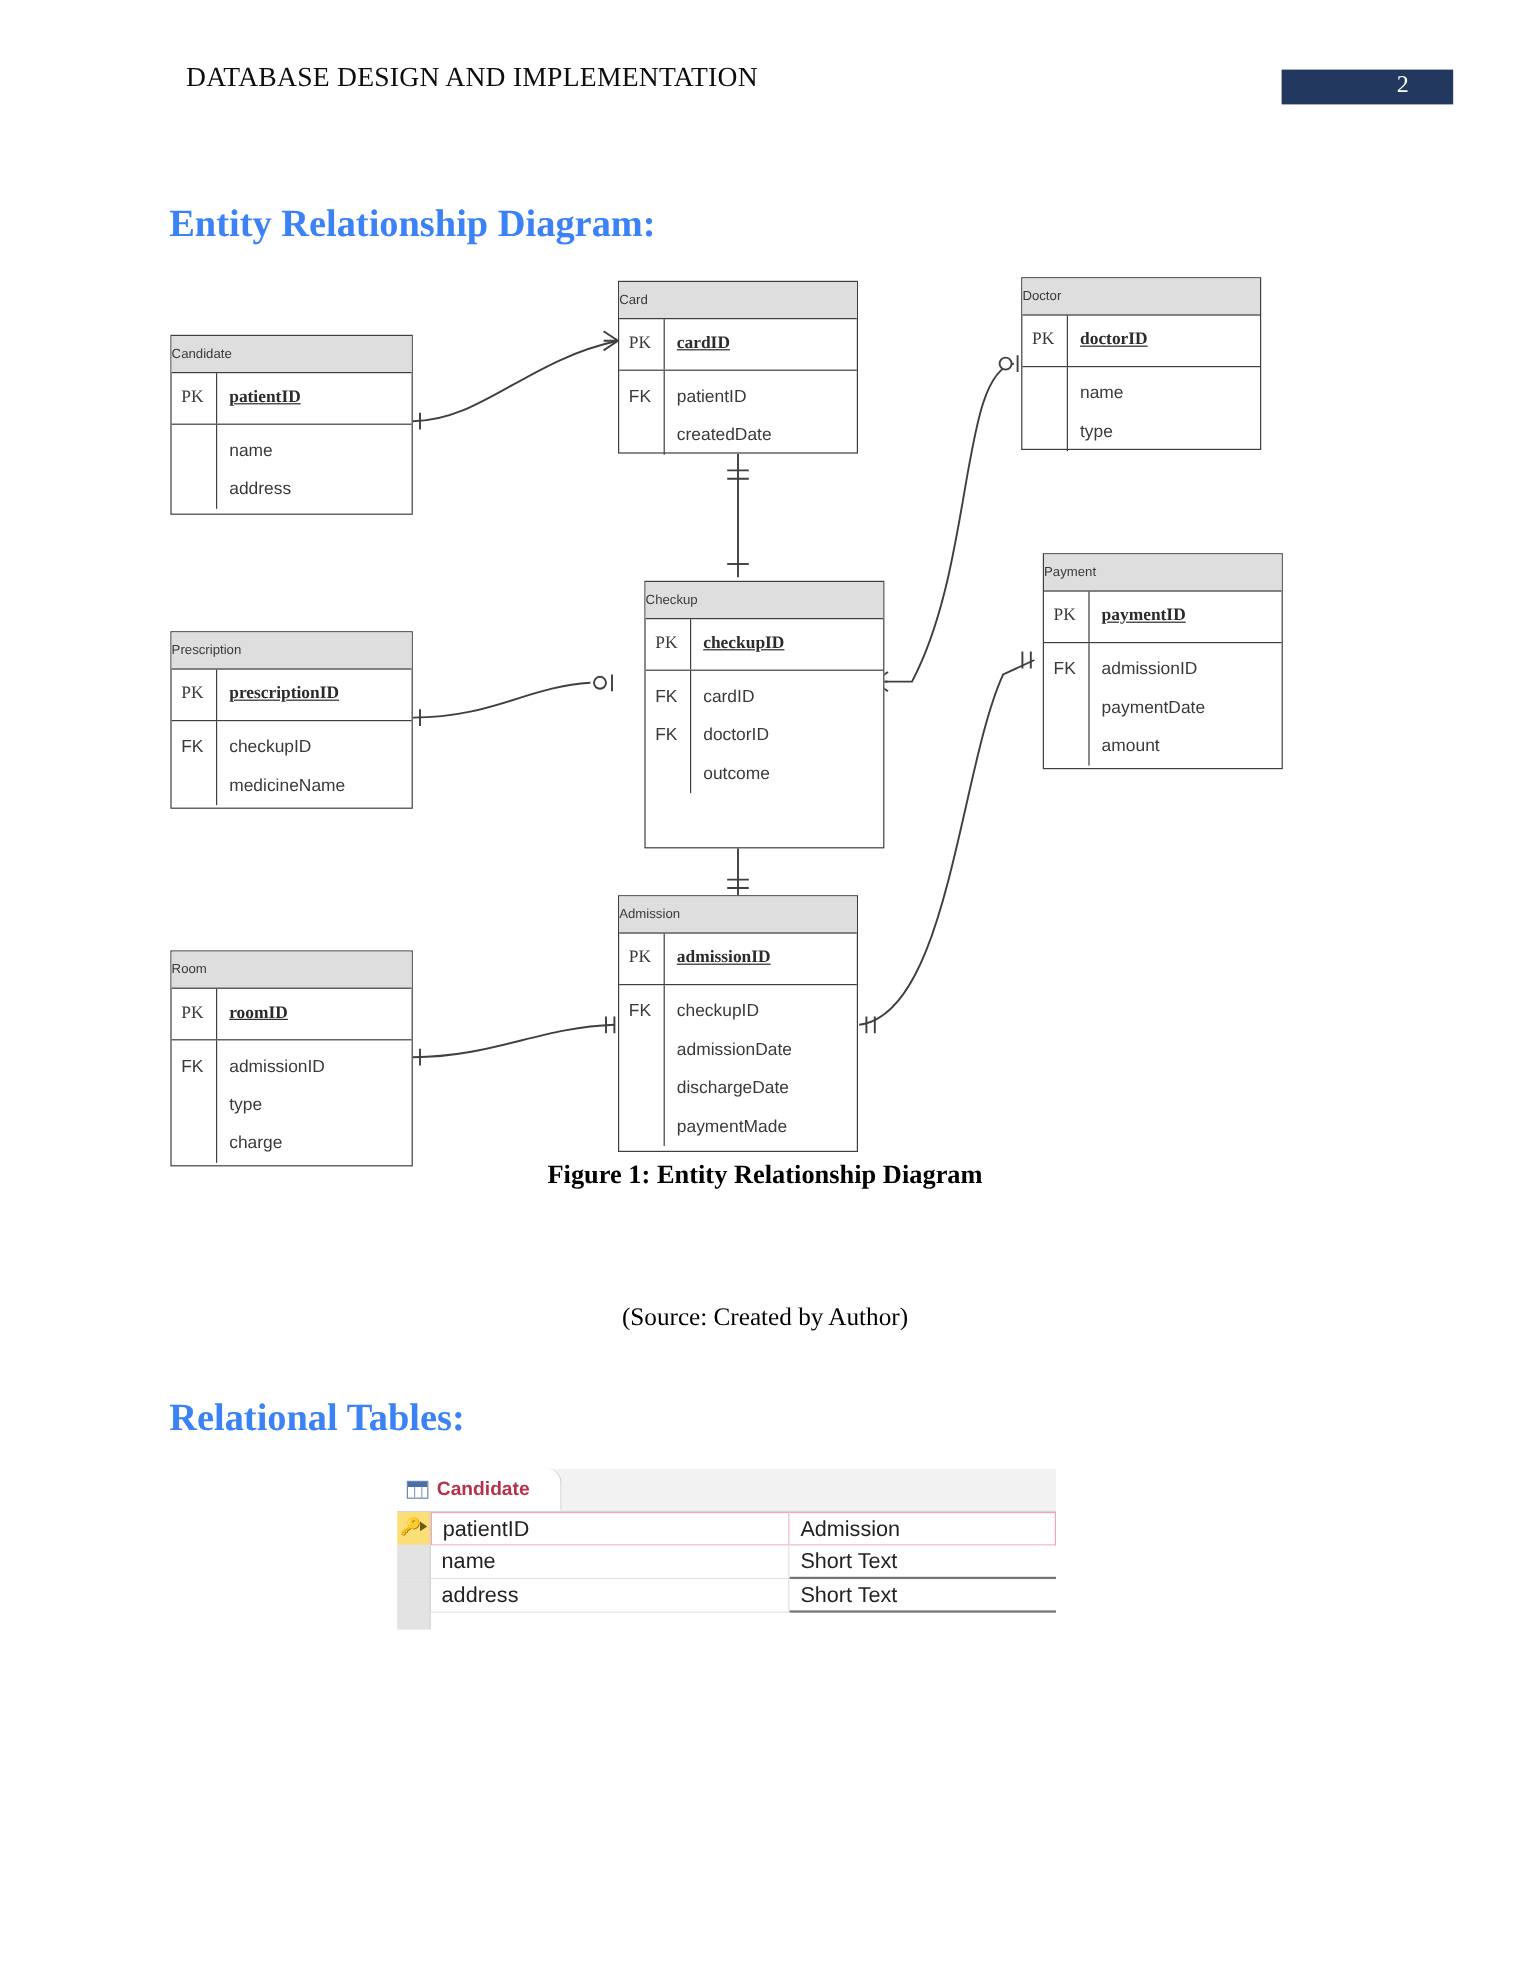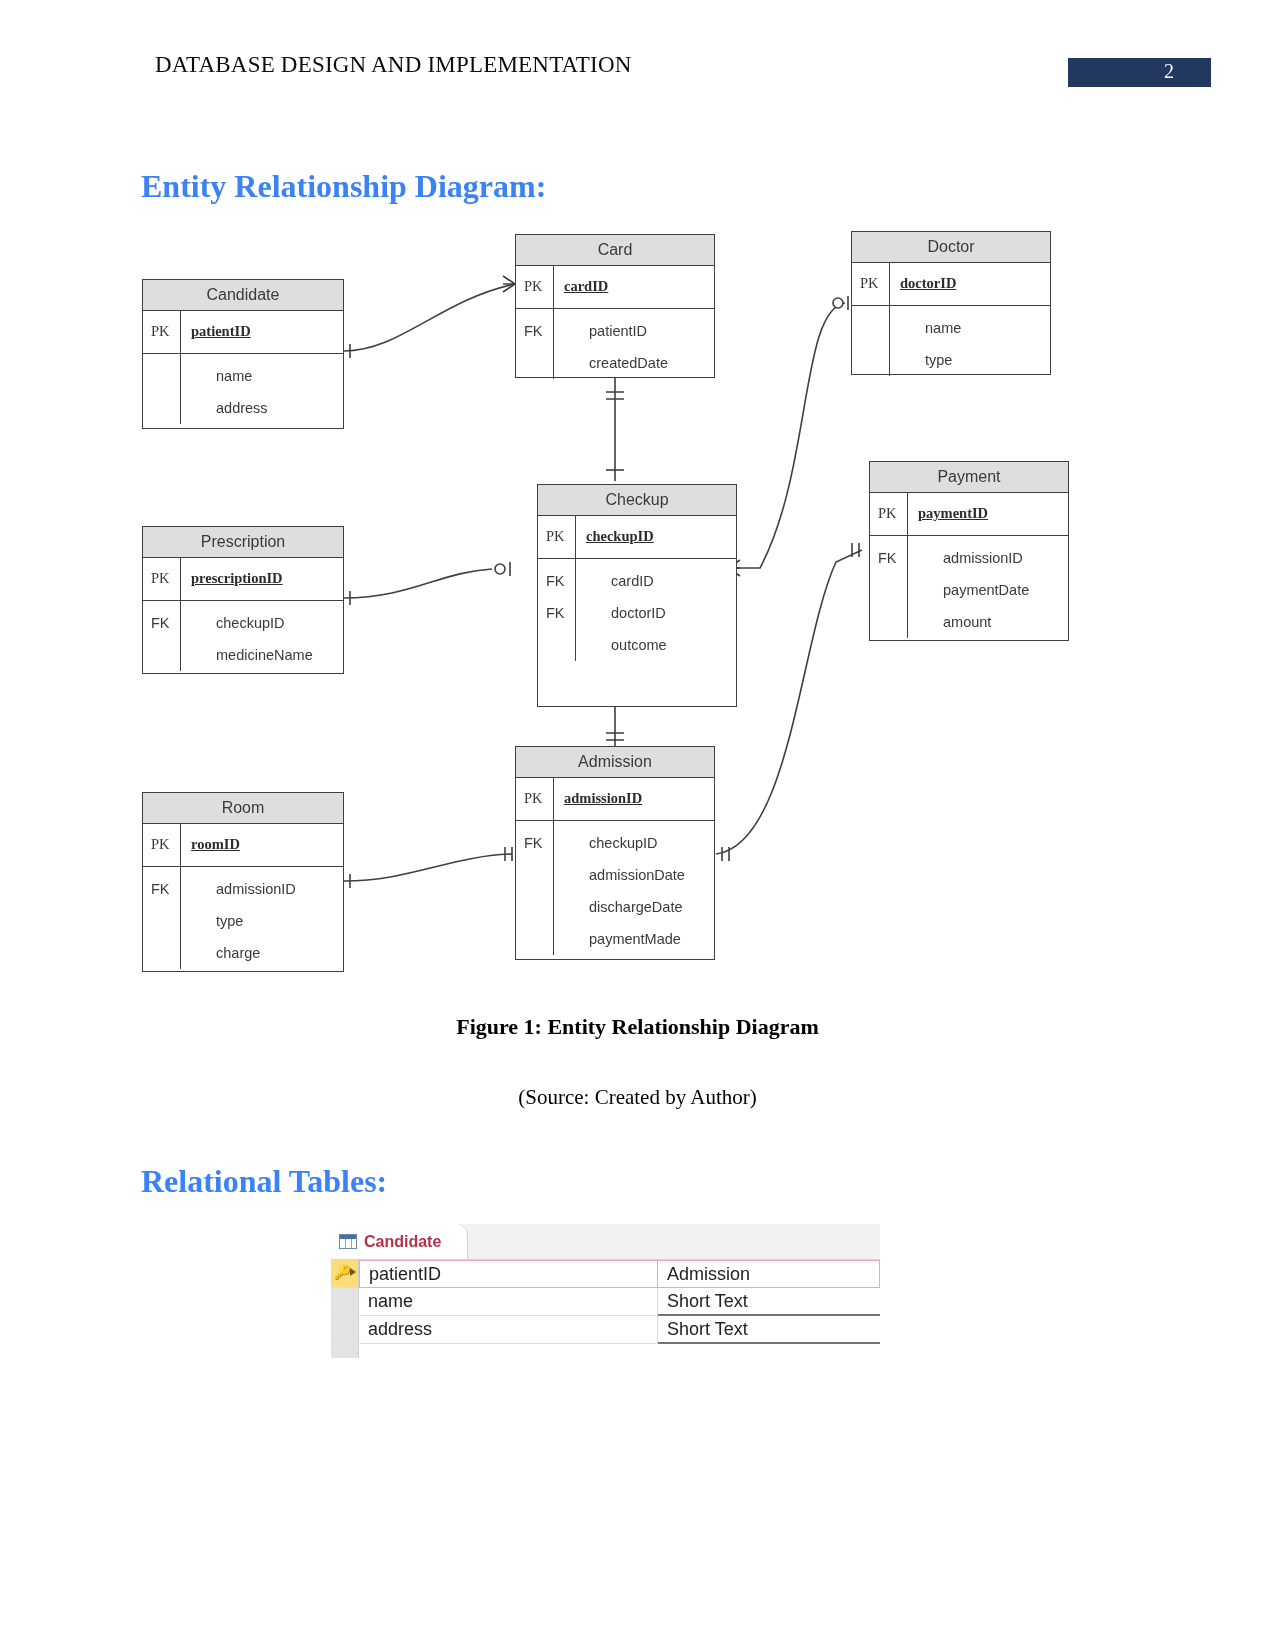--- a/index.html
+++ b/index.html
@@ -67,21 +67,21 @@
   .figure-caption {
     position: absolute;
     left: 0;
     width: 1275px;
     text-align: center;
     font-family: "Liberation Serif", serif;
     font-weight: bold;
     font-size: 22px;
     color: #000000;
   }
-  #fig-caption { top: 1014px; }
+  #fig-caption { top: 966px; }
   .figure-source {
     position: absolute;
     left: 0;
     width: 1275px;
     text-align: center;
     font-family: "Liberation Serif", serif;
     font-size: 21px;
     color: #000000;
   }
   #fig-source { top: 1085px; }
@@ -107,35 +107,34 @@
     position: absolute;
     box-sizing: border-box;
     border: 1.6px solid #3f3f3f;
     background: #ffffff;
     font-family: "Liberation Sans", sans-serif;
     z-index: 2;
   }
   .erd-entity-title {
     height: 30px;
     line-height: 30px;
-    text-align: center;
+    text-align: left;
     background: #dedede;
     border-bottom: 1.6px solid #3f3f3f;
-    font-size: 16px;
+    font-size: 11px;
     color: #3a3a3a;
   }
   .erd-pk-row {
     display: flex;
     border-bottom: 1.6px solid #3f3f3f;
     height: 42px;
     font-family: Liberation Serif, serif;
   }
   .erd-body {
     display: flex;
-    gap: 25px;
   }
   .erd-keycol {
     width: 38px;
     flex: 0 0 38px;
     border-right: 1.6px solid #3f3f3f;
     box-sizing: border-box;
   }
   .erd-fieldcol {
     flex: 1 1 auto;
     box-sizing: border-box;

